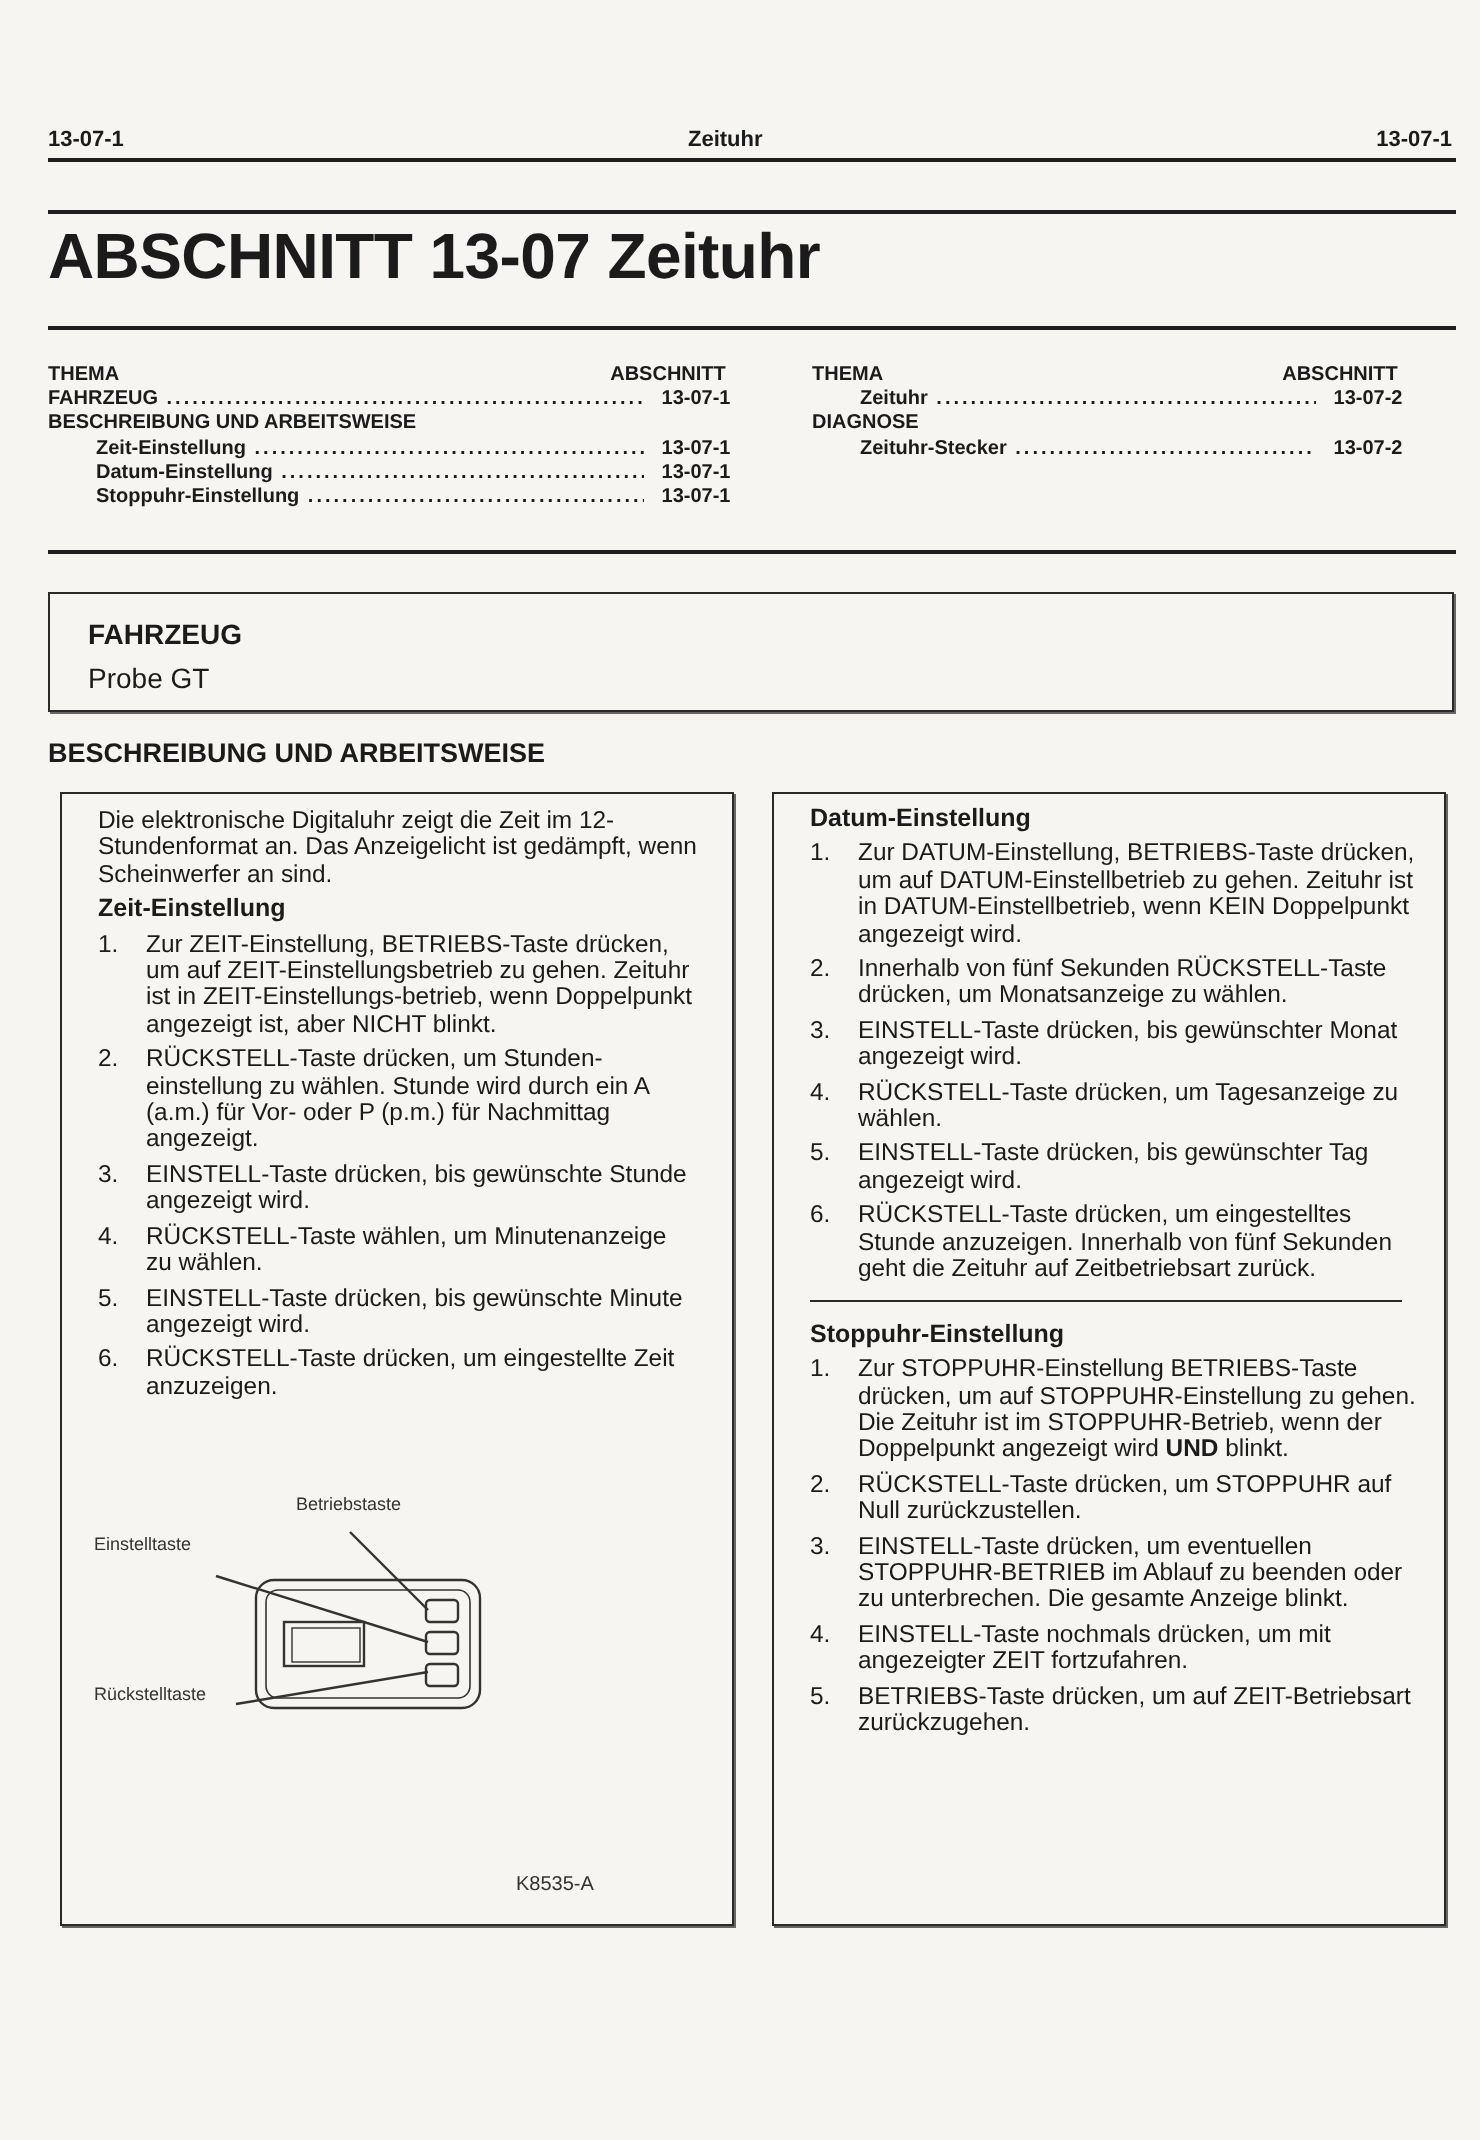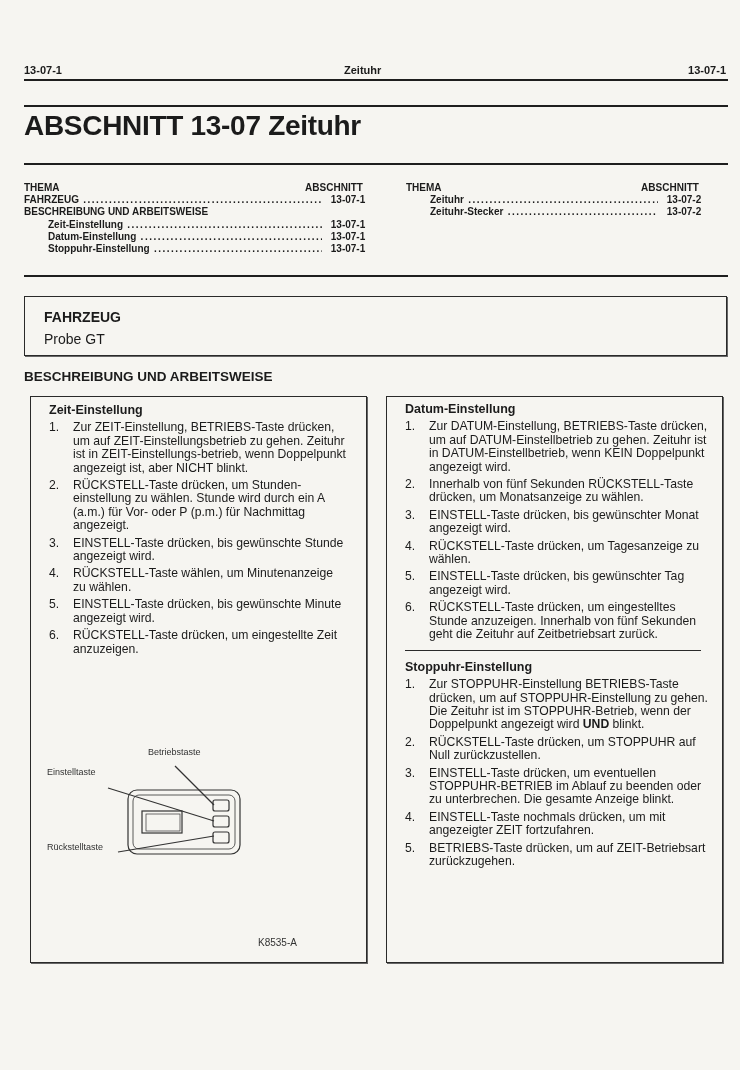--- a/index.html
+++ b/index.html
@@ -4,21 +4,21 @@
 <style>
   html, body { margin:0; padding:0; }
   body {
     width:740px; height:1070px; position:relative; overflow:hidden;
     background:#f6f5f1; color:#1b1b1b;
     font-family:"Liberation Sans", sans-serif;
   }
   .abs { position:absolute; }
   .run-head { top:64px; font-size:11px; font-weight:bold; }
   .rule { position:absolute; left:24px; width:704px; background:#1e1e1e; }
-  .title { left:24px; top:110px; font-size:28px; font-weight:bold; letter-spacing:-0.3px; }
+  .title { left:24px; top:110px; font-size:32px; font-weight:bold; letter-spacing:-0.3px; }
   .toc { top:182px; font-size:10px; font-weight:bold; line-height:12.2px; }
   .toc .row { display:flex; white-space:nowrap; }
   .toc .lbl { overflow:hidden; flex:1; }
   .toc .lbl::after { content:" ......................................................................"; letter-spacing:1.5px; }
   .toc .nodots::after { content:""; }
   .toc .pg { width:52px; text-align:center; }
   .toc .ind { padding-left:24px; }
   .toc .hdr .lbl::after{content:"";}
   .box { position:absolute; border:1.2px solid #2a2a2a; box-shadow:1px 1px 0 #666; background:transparent; }
   .fz-h { left:44px; top:309px; font-size:14px; font-weight:bold; }
@@ -80,36 +80,41 @@
   <div class="row hdr">
     <span class="lbl">THEMA</span>
     <span class="pg" style="width:80px">ABSCHNITT</span>
   </div>
   <div id="toc-right-rows">
       <div class="row">
         <span class="lbl ind">Zeituhr</span>
         <span class="pg">13-07-2</span>
       </div>
       <div class="row">
+        <span class="lbl nodots">DIAGNOSE</span>
+        <span class="pg"></span>
+      </div>
+      <div class="row">
         <span class="lbl ind">Zeituhr-Stecker</span>
         <span class="pg">13-07-2</span>
       </div>
     </div>
 </div>
 
 <div class="rule" style="top:275px;height:2px"></div>
 
 <div class="box" style="left:24px;top:296px;width:701px;height:58px"></div>
 <div class="abs fz-h">FAHRZEUG</div>
 <div class="abs fz-v">Probe GT</div>
 
 <div class="abs sec-h">BESCHREIBUNG UND ARBEITSWEISE</div>
 
 <div class="box" style="left:30px;top:396px;width:335px;height:565px"></div>
 <div class="col" style="left:49px;top:404px;width:300px">
+  <p>Die elektronische Digitaluhr zeigt  die Zeit im 12-Stundenformat an.  Das Anzeigelicht ist gedämpft, wenn Scheinwerfer an sind.</p>
   <h3>Zeit-Einstellung</h3>
   <ol id="zeit-steps">
       <li>
         <span class="n">1.</span>
         <span class="t">Zur ZEIT-Einstellung, BETRIEBS-Taste drücken, um auf ZEIT-Einstellungsbetrieb zu gehen.  Zeituhr ist in ZEIT-Einstellungs-betrieb, wenn Doppelpunkt angezeigt ist, aber NICHT blinkt.</span>
       </li>
       <li>
         <span class="n">2.</span>
         <span class="t">RÜCKSTELL-Taste drücken, um Stunden-einstellung zu wählen. Stunde wird durch ein A (a.m.) für Vor- oder P (p.m.) für Nachmittag angezeigt.</span>
       </li>

